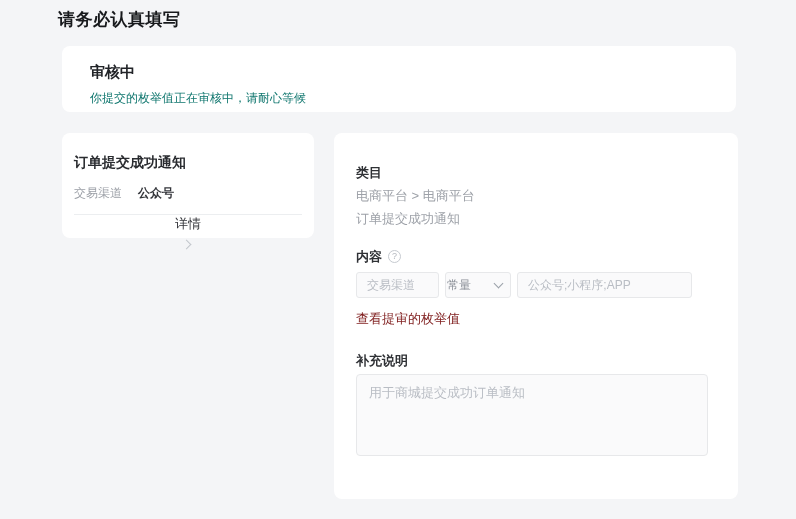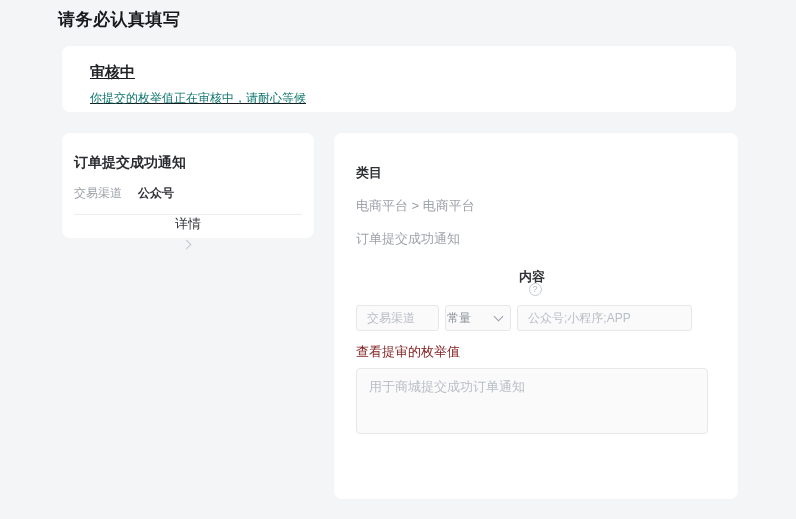--- a/index.html
+++ b/index.html
@@ -15,21 +15,21 @@
 
   .page-title {
     position: absolute; left: 58px; top: 8px;
     font-size: 17px; font-weight: 700; color: #17191c;
     letter-spacing: 0.5px;
   }
 
   .card { position: absolute; background: #ffffff; border-radius: 8px; }
 
   
-  .status-card { left: 62px; top: 46px; width: 674px; height: 66px; padding: 17px 28px; text-decoration: underline; }
+  .status-card { left: 62px; top: 46px; width: 674px; height: 66px; padding: 17px 28px; }
   .status-title { font-size: 15px; font-weight: 700; color: #222428; }
   .status-desc { margin-top: 8px; font-size: 12px; color: #0f766e; }
 
   
   .summary-card { left: 62px; top: 133px; width: 252px; height: 105px; padding: 21px 12px 0 12px; }
   .summary-title { font-size: 14px; font-weight: 700; color: #2a2c30; }
   .summary-row { margin-top: 13px; font-size: 12px; display: flex; align-items: center; }
   .summary-field-label { color: #9b9fa6; }
   .summary-field-value { color: #33353a; font-weight: 600; margin-left: 16px; }
   .summary-divider { margin-top: 12px; height: 1px; background: #eceef0; }
@@ -40,23 +40,23 @@
   .summary-details-label { font-size: 13px; color: #33353a; }
   .chev-right {
     width: 7px; height: 7px;
     border-top: 1.5px solid #c2c6cc; border-right: 1.5px solid #c2c6cc;
     transform: rotate(45deg); margin-right: 4px;
   }
 
   
   .detail-card { left: 334px; top: 133px; width: 404px; height: 366px; padding: 33px 30px 0 22px; }
   .field-label { font-size: 13px; font-weight: 700; color: #2f3135; line-height: 13px; display: flex; align-items: center; }
-  .field-value { margin-top: 20px; font-size: 13px; color: #9da1a8; line-height: 13px; }
+  .field-value { margin-top: 10px; font-size: 13px; color: #9da1a8; line-height: 13px; }
   .gap-20 { margin-top: 20px; }
-  .gap-25 { margin-top: 25px; flex-direction: column; }
+  .gap-25 { margin-top: 25px; }
   .gap-26 { margin-top: 26px; }
 
   .help-icon {
     display: inline-flex; align-items: center; justify-content: center;
     width: 13px; height: 13px; margin-left: 6px;
     border: 1px solid #c6cad0; border-radius: 50%;
     font-size: 9px; font-weight: 400; color: #b4b8bf; cursor: pointer;
   }
 
   .content-row { margin-top: 9px; display: flex; align-items: center; }
@@ -76,21 +76,21 @@
     width: 7px; height: 7px; margin-top: -4px;
     border-right: 1.2px solid #9aa0a8; border-bottom: 1.2px solid #9aa0a8;
     transform: rotate(45deg);
   }
   .ctl-example { width: 175px; }
 
   .link-row { margin-top: 11px; }
   .enum-link { font-size: 13px; color: #7f1d1d; text-decoration: none; cursor: pointer; }
 
   textarea.note-box {
-    margin-top: 7px; width: 352px; height: 66px; resize: none;
+    margin-top: 7px; width: 352px; height: 82px; resize: none;
     background: #fafafb; border: 1px solid #e7e8ea; border-radius: 4px;
     padding: 9px 12px; font-size: 13px; color: #b9bdc4; outline: none;
     font-family: "Liberation Sans", "DejaVu Sans", sans-serif;
   }
   .footer-hint { margin-top: 9px; font-size: 12px; color: #9da1a8; line-height: 16px; }
 </style>
 </head>
 <body>
 
 <div class="page">
@@ -133,17 +133,18 @@
         <span>常量</span>
         <span class="chev-down"></span>
       </div>
       <input class="ctl ctl-example" type="text" disabled="" value="公众号;小程序;APP" style="">
     </div>
 
     <div class="link-row">
       <a class="enum-link">查看提审的枚举值</a>
     </div>
 
+    <div class="field-label gap-26">补充说明</div>
     <textarea class="note-box" disabled="" style="">用于商城提交成功订单通知</textarea>
 
   </section>
 
 </div>
 
 </body></html>

